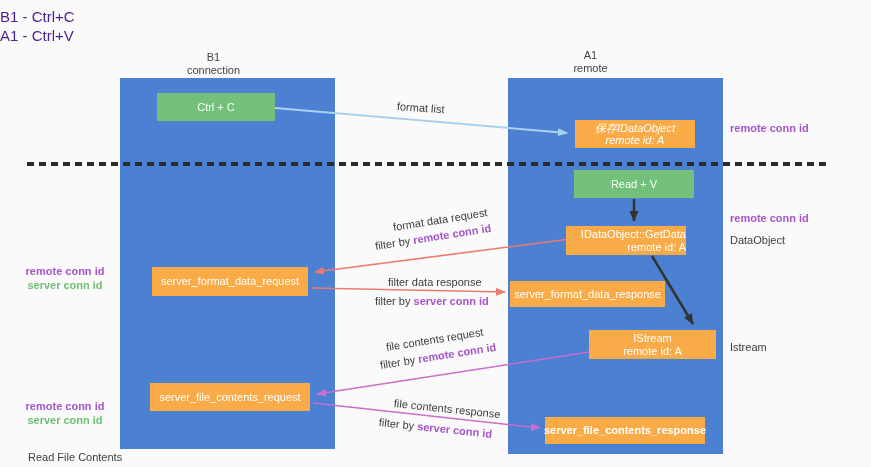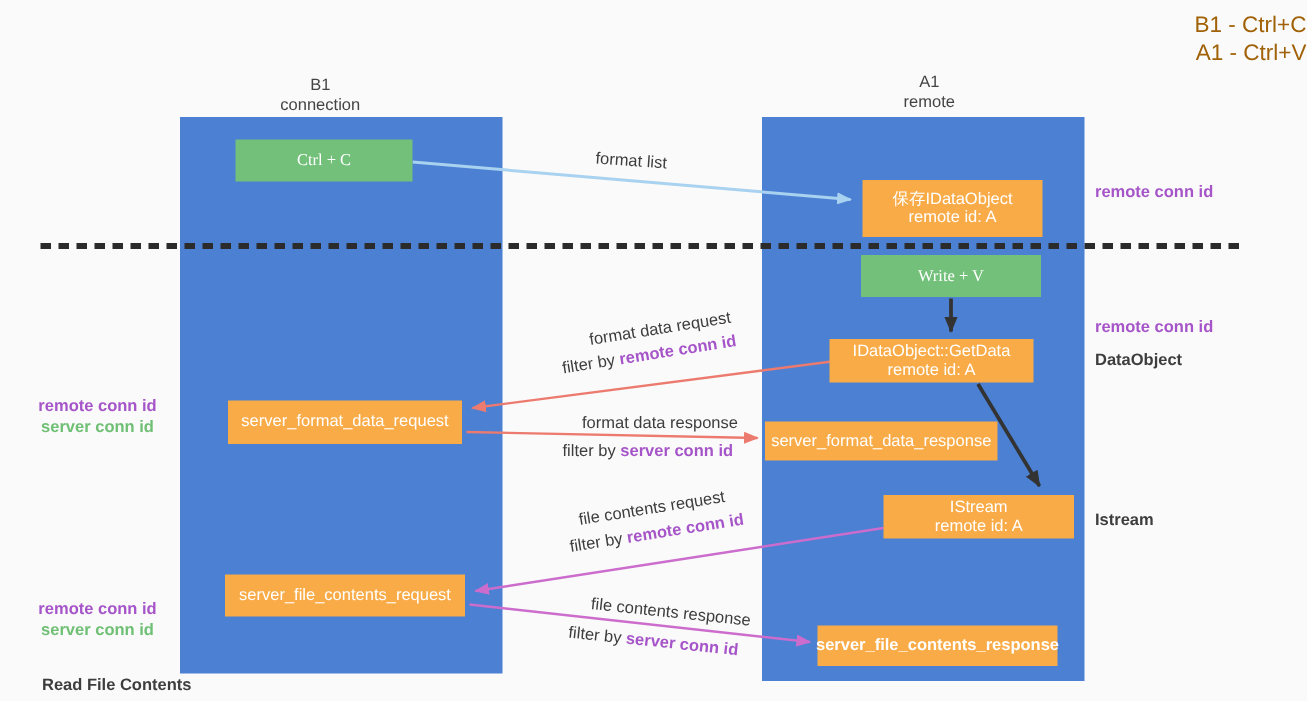--- a/index.html
+++ b/index.html
@@ -1,48 +1,48 @@
 <!DOCTYPE html>
 <html style="--bg: #fafafa; --lane-blue: #4b80d3; --box-green: #73c07a; --box-orange: #f9ab47; --arrow-lightblue: #a8d2ef; --arrow-red: #ec7a6e; --arrow-magenta: #cc6ccc; --arrow-black: #333333; --dash-black: #2b2b2b; --text-purple: #a655c9; --text-green: #6fbf74;"><head>
 <meta charset="utf-8">
 <style>
   html,body{margin:0;padding:0;}
   body{background:var(--bg,#fafafa);font-family:"Liberation Sans",sans-serif;}
   .stage{position:relative;width:871px;height:467px;background:var(--bg,#fafafa);overflow:hidden;}
   .abs{position:absolute;}
-  .title-block{left:0;top:7px;width:871px;text-align:right;color:#a16207;font-size:15px;line-height:19px;}
+  .title-block{left:0;top:7px;width:871px;text-align:left;color:#4c1d95;font-size:15px;line-height:19px;}
   .lane-header{text-align:center;color:#444;font-size:11px;line-height:13px;}
   .lane{background:var(--lane-blue,#4b80d3);}
   .box{display:flex;flex-direction:column;align-items:center;justify-content:center;
        color:#fff;font-size:11px;line-height:12.5px;text-align:center;}
-  .green{background:var(--box-green,#73c07a);font-family:Liberation Serif, serif;}
+  .green{background:var(--box-green,#73c07a);}
   .orange{background:var(--box-orange,#f9ab47);}
   .elabel{font-size:11px;color:#3d3d3d;white-space:nowrap;transform-origin:left center;}
   .hl{color:var(--text-purple,#a655c9);font-weight:bold;}
-  .ann{font-size:11px;color:#3d3d3d;white-space:nowrap;font-weight:bold;}
+  .ann{font-size:11px;color:#3d3d3d;white-space:nowrap;}
   .ann.purple{color:var(--text-purple,#a655c9);font-weight:bold;}
   .ann.greenish{color:var(--text-green,#6fbf74);font-weight:bold;}
   .left-col{width:100px;text-align:center;}
   svg{display:block;}
 </style>
 </head>
 <body>
 
 <div class="stage">
 
   <div class="abs title-block">
     <div>B1 - Ctrl+C</div>
     <div>A1 - Ctrl+V</div>
   </div>
 
   <div class="abs lane-header" style="left:106px;top:51px;width:215px;">
     <div>B1</div>
     <div>connection</div>
   </div>
-  <div class="abs lane-header" style="left:512px;top:49px;width:215px;text-align:center;">
+  <div class="abs lane-header" style="left:483px;top:49px;width:215px;text-align:center;">
     <div>A1</div>
     <div>remote</div>
   </div>
 
   <div class="abs lane" style="left:120px;top:78px;width:215px;height:371px;"></div>
   <div class="abs lane" style="left:508px;top:78px;width:215px;height:376px;"></div>
 
   <svg class="abs" style="left:0;top:0;" width="871" height="467" viewBox="0 0 871 467">
     <defs>
       <marker id="mBlue" markerWidth="10" markerHeight="8" refX="9" refY="4" orient="auto" markerUnits="userSpaceOnUse">
@@ -73,30 +73,30 @@
 
     <line x1="589" y1="352" x2="317" y2="394" stroke-width="1.6" marker-end="url(#mMag)" style="stroke:var(--arrow-magenta,#cc6ccc);"></line>
 
     <line x1="313" y1="403" x2="540" y2="428" stroke-width="1.6" marker-end="url(#mMag)" style="stroke:var(--arrow-magenta,#cc6ccc);"></line>
   </svg>
 
   <div class="abs box green" style="left:157px;top:93px;width:118px;height:28px;">
     <span>Ctrl + C</span>
   </div>
 
-  <div class="abs box orange" style="left:575px;top:120px;width:120px;height:38px;">
+  <div class="abs box orange" style="left:575px;top:120px;width:120px;height:28px;font-style:italic;">
     <span>保存IDataObject</span>
     <span>remote id: A</span>
   </div>
 
   <div class="abs box green" style="left:574px;top:170px;width:120px;height:28px;">
-    <span>Write + V</span>
+    <span>Read + V</span>
   </div>
 
-  <div class="abs box orange" style="left:553px;top:226px;width:136px;height:29px;">
+  <div class="abs box orange" style="left:566px;top:226px;width:120px;height:29px;align-items:flex-end;">
     <span>IDataObject::GetData</span>
     <span>remote id: A</span>
   </div>
 
   <div class="abs box orange" style="left:510px;top:281px;width:155px;height:26px;">
     <span>server_format_data_response</span>
   </div>
 
   <div class="abs box orange" style="left:152px;top:267px;width:156px;height:29px;">
     <span>server_format_data_request</span>
@@ -115,21 +115,21 @@
     <span>server_file_contents_response</span>
   </div>
 
   <div class="abs elabel" style="left:397px;top:100px;transform:rotate(4deg);">format list</div>
 
   <div class="abs elabel" style="left:393px;top:221px;transform:rotate(-9deg);">format data request</div>
   <div class="abs elabel" style="left:375px;top:240px;transform:rotate(-9deg);">
     <span>filter by </span><span class="hl">remote conn id</span>
   </div>
 
-  <div class="abs elabel" style="left:388px;top:276px;">format data response</div>
+  <div class="abs elabel" style="left:388px;top:276px;">filter data response</div>
   <div class="abs elabel" style="left:375px;top:295px;">
     <span>filter by </span><span class="hl">server conn id</span>
   </div>
 
   <div class="abs elabel" style="left:386px;top:341px;transform:rotate(-9deg);">file contents request</div>
   <div class="abs elabel" style="left:380px;top:359px;transform:rotate(-9deg);">
     <span>filter by </span><span class="hl">remote conn id</span>
   </div>
 
   <div class="abs elabel" style="left:394px;top:397px;transform:rotate(6deg);">file contents response</div>

